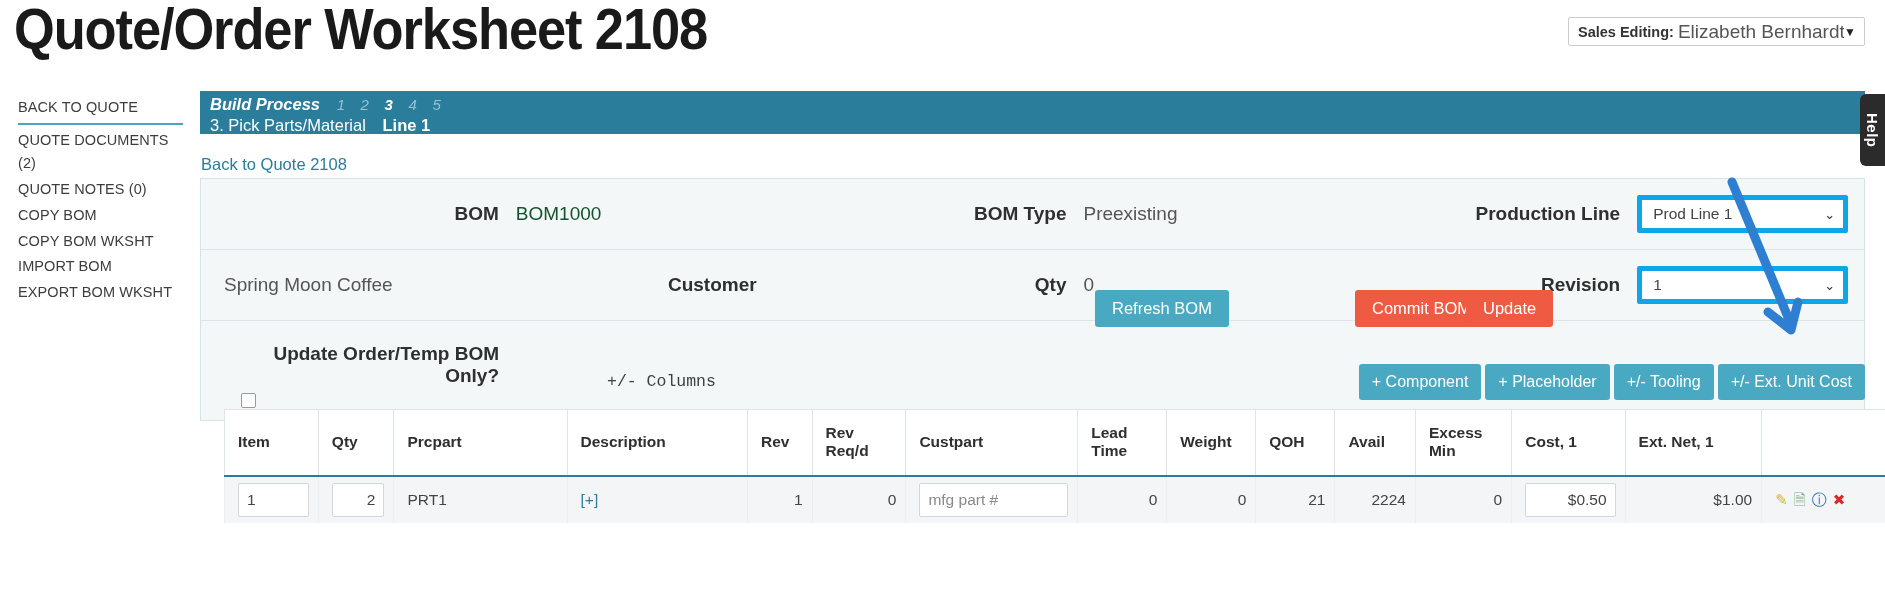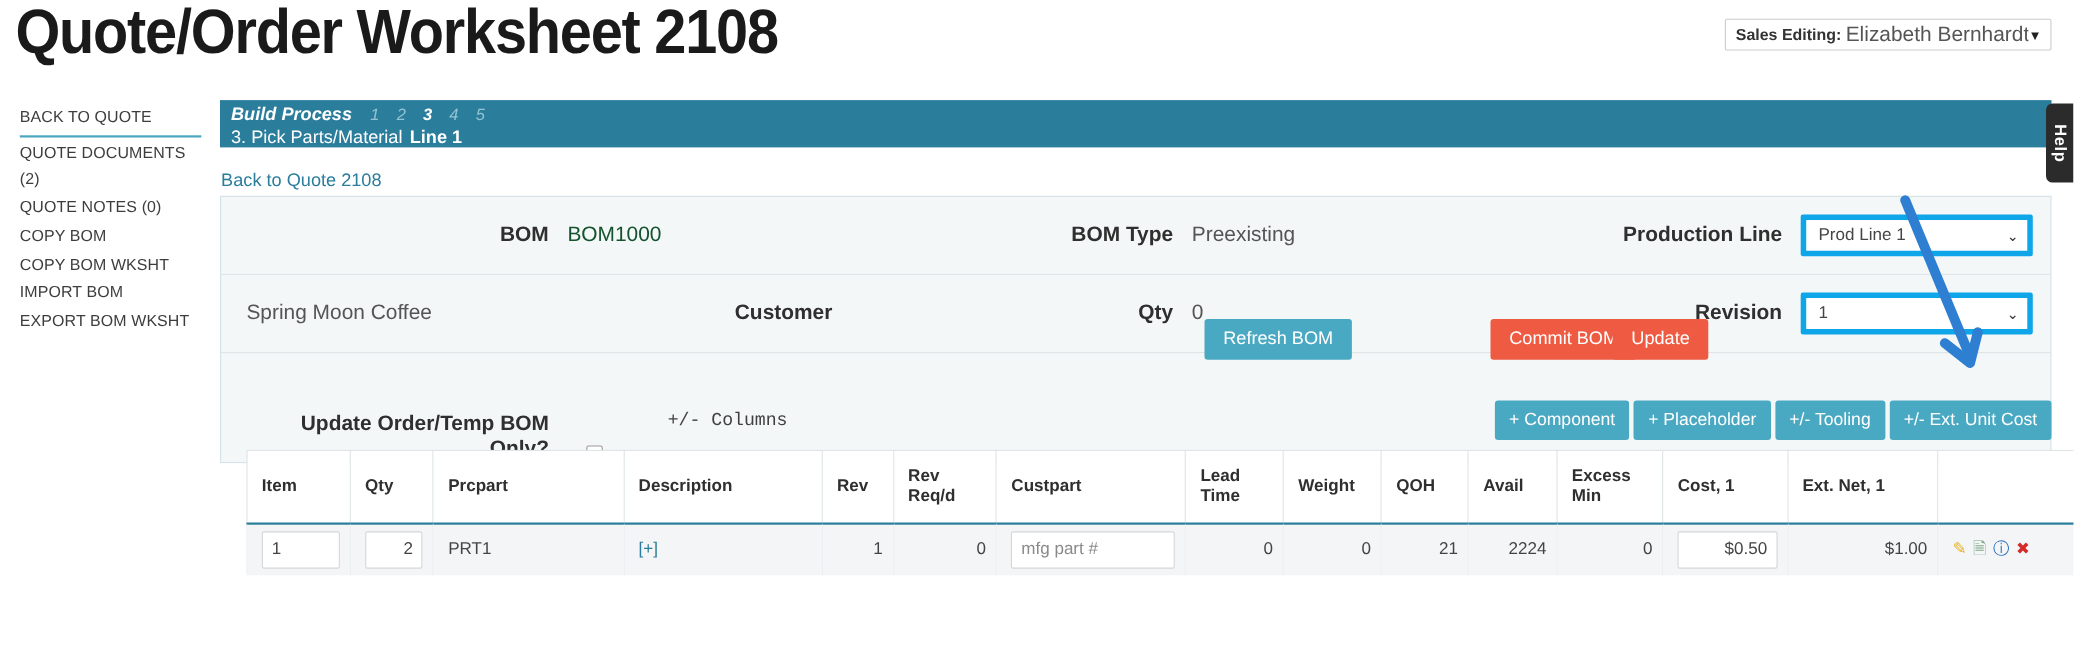--- a/index.html
+++ b/index.html
@@ -55,41 +55,41 @@
     width: 1665px; height: 43px;
     background: #2a7d9b;
     color: #ffffff;
     padding: 3px 0 0 10px;
   }
   .bp-row1 { font-size: 16.5px; line-height: 20px; white-space: nowrap; font-style: italic; }
   .bp-title { font-weight: bold; margin-right: 12px; }
   .bp-step { font-size: 15px; margin-right: 11px; color: #93c3d4; }
   .bp-step.active { color: #ffffff; font-weight: bold; }
   .bp-row2 { font-size: 16.5px; line-height: 21px; white-space: nowrap; }
-  .bp-line { font-weight: bold; margin-left: 2px; }
+  .bp-line { font-weight: bold; margin-left: 12px; }
 
   .back-link {
     position: absolute; left: 201px; top: 155px;
     font-size: 16.5px; color: #2a7d9b; cursor: pointer;
   }
 
   
   .info-panel {
     position: absolute; left: 200px; top: 178px;
     width: 1665px; height: 243px;
     background: #f4f7f7;
     border: 1px solid #d5e2e6;
   }
   .info-row {
     display: flex; align-items: center;
     height: 71px;
     border-bottom: 1px solid #dde5e7;
     padding: 0 6px;
   }
-  .info-row.last { border-bottom: none; height: 99px; align-items: flex-end; padding-top: 22px; }
+  .info-row.last { border-bottom: none; height: 99px; align-items: flex-start; padding-top: 22px; flex-direction: column; }
   .cell { display: flex; align-items: center; }
   .c1 { width: 292px; justify-content: flex-end; }
   .c2 { width: 258px; padding-left: 17px; }
   .c3 { width: 310px; justify-content: flex-end; }
   .c4 { width: 262px; padding-left: 17px; }
   .c5 { width: 292px; justify-content: flex-end; }
   .c6 { width: 238px; padding-left: 17px; }
   .lab { font-size: 19px; font-weight: bold; color: #2f2f2f; text-align: right; }
   .val { font-size: 19px; color: #555555; }
   .val.link { color: #14532d; cursor: pointer; }

